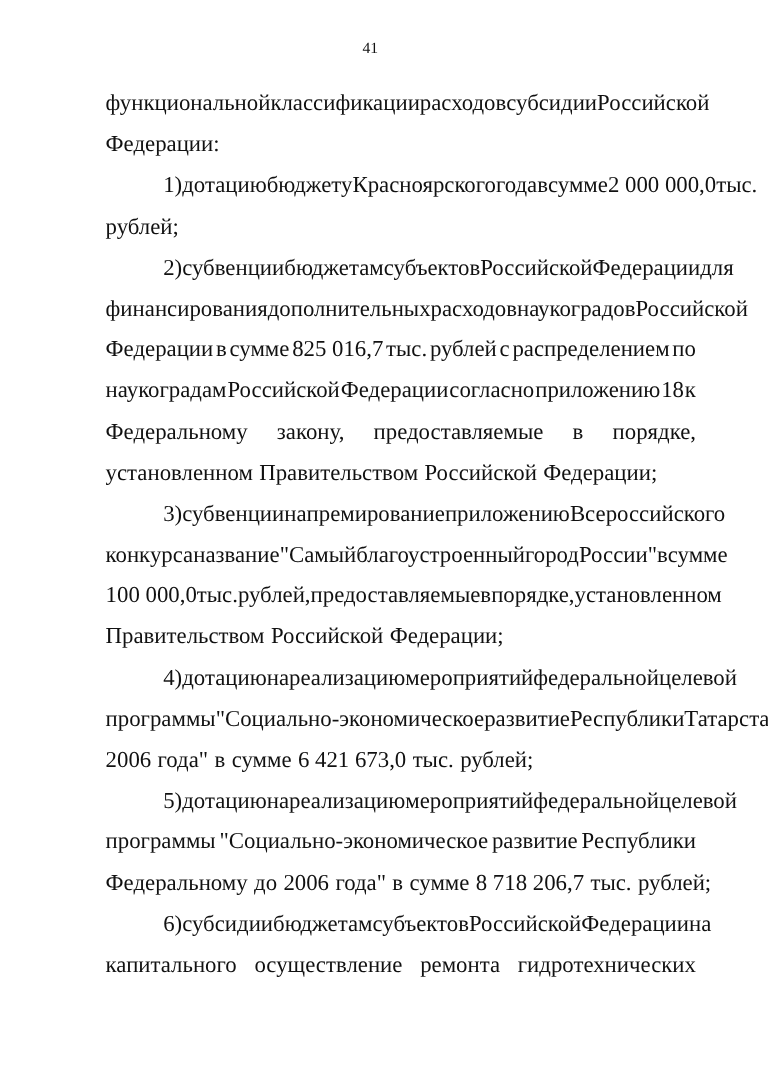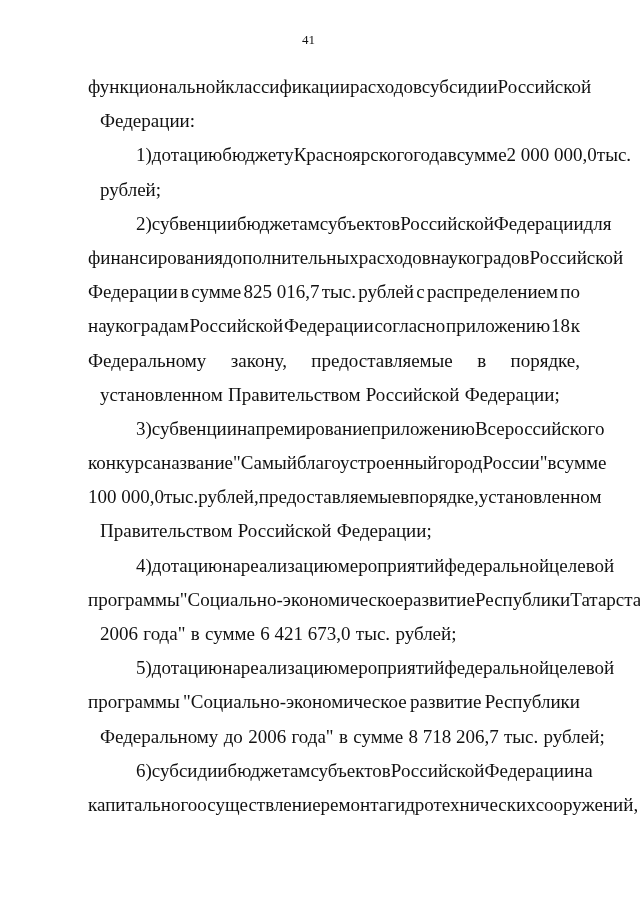--- a/index.html
+++ b/index.html
@@ -7,21 +7,21 @@
          font-family: "Liberation Serif", "DejaVu Serif", serif; color: #111; }
   .page-number { position: absolute; top: 32px; left: 0; width: 617px; text-align: center;
                  font-size: 13px; }
   .body-text { position: absolute; left: 88px; top: 70px; width: 492px; }
   .line { display: block; height: 34.2px; line-height: 34.2px; font-size: 19px;
           text-align: justify; text-align-last: justify; white-space: nowrap; overflow: visible; }
   .line.last { text-align-last: left; }
   .line.indent { padding-left: 48px; }
   .line .w { display: inline; }
   .jl { display: flex; justify-content: space-between; }
-  .jl.last { justify-content: flex-start; gap: 0.28em; margin-left: 12px; }
+  .jl.last { justify-content: flex-start; gap: 0.28em; }
   .jl.indent { padding-left: 48px; }
 </style>
 </head>
 <body>
 
 <div class="page-number">41</div>
 
 <div class="body-text" id="body-text">
     <div>
       <div class="line jl">
@@ -201,16 +201,15 @@
         <span class="w">субъектов</span>
         <span class="w">Российской</span>
         <span class="w">Федерации</span>
         <span class="w">на</span>
       </div>
       <div class="line jl">
         <span class="w">капитального</span>
         <span class="w">осуществление</span>
         <span class="w">ремонта</span>
         <span class="w">гидротехнических</span>
-        <span class="w">сооружений,</span>
       </div>
     </div>
   </div>
 
 </body></html>

